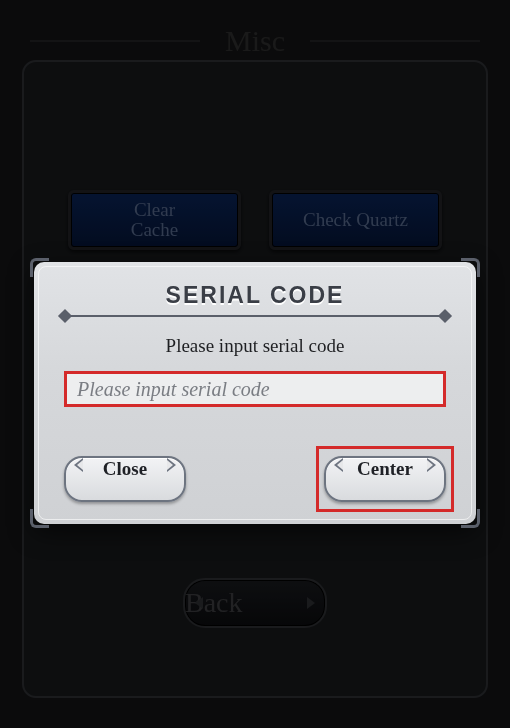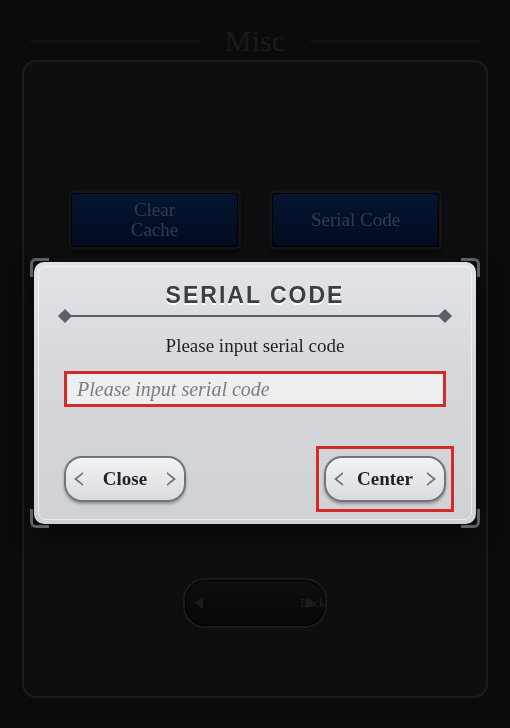--- a/index.html
+++ b/index.html
@@ -65,22 +65,22 @@
   }
 
   .bg-back {
     position: absolute;
     bottom: 68px; left: 50%; transform: translateX(-50%);
     width: 140px; height: 46px;
     background: linear-gradient(#1f2126, #0f1013);
     border: 2px solid #3a3c40;
     border-radius: 22px;
     color: #4c4d50;
-    font-size: 12px;
-    display: flex; align-items: center; justify-content: flex-end;
+    font-size: 28px;
+    display: flex; align-items: center; justify-content: flex-start;
     position: absolute;
     box-shadow: inset 0 0 0 1px #000;
   }
   .bg-back::before, .bg-back::after {
     content: "";
     position: absolute;
     width: 0; height: 0;
     border-top: 6px solid transparent;
     border-bottom: 6px solid transparent;
   }
@@ -193,21 +193,21 @@
     height: 42px;
     min-width: 118px;
     background: linear-gradient(#f2f3f5, #d9dbde);
     border: 2px solid #6d7480;
     border-radius: 18px;
     color: #1f2126;
     font-size: 19px;
     font-family: Georgia, serif;
     font-weight: 600;
     display: flex;
-    align-items: center;
+    align-items: flex-start;
     justify-content: center;
     cursor: pointer;
     box-shadow: inset 0 1px 0 #fff, 0 2px 3px rgba(0,0,0,.3);
   }
   .fancy-btn .chev {
     position: absolute;
     width: 0; height: 0;
     border-top: 7px solid transparent;
     border-bottom: 7px solid transparent;
   }
@@ -235,20 +235,23 @@
   <div class="bg-title-deco right"></div>
   <div class="bg-title">Misc</div>
 
   <div class="bg-panel">
     <div class="bg-buttons">
       <div class="bg-btn">
         <span style="white-space:pre-line">Clear
 Cache</span>
       </div>
       <div class="bg-btn">
+        <span>Check Quartz</span>
+      </div>
+      <div class="bg-btn">
         <span>Serial Code</span>
       </div>
       <div class="bg-btn">
         <span>User Center</span>
       </div>
     </div>
 
     <div class="bg-back">
       <span>Back</span>
     </div>

